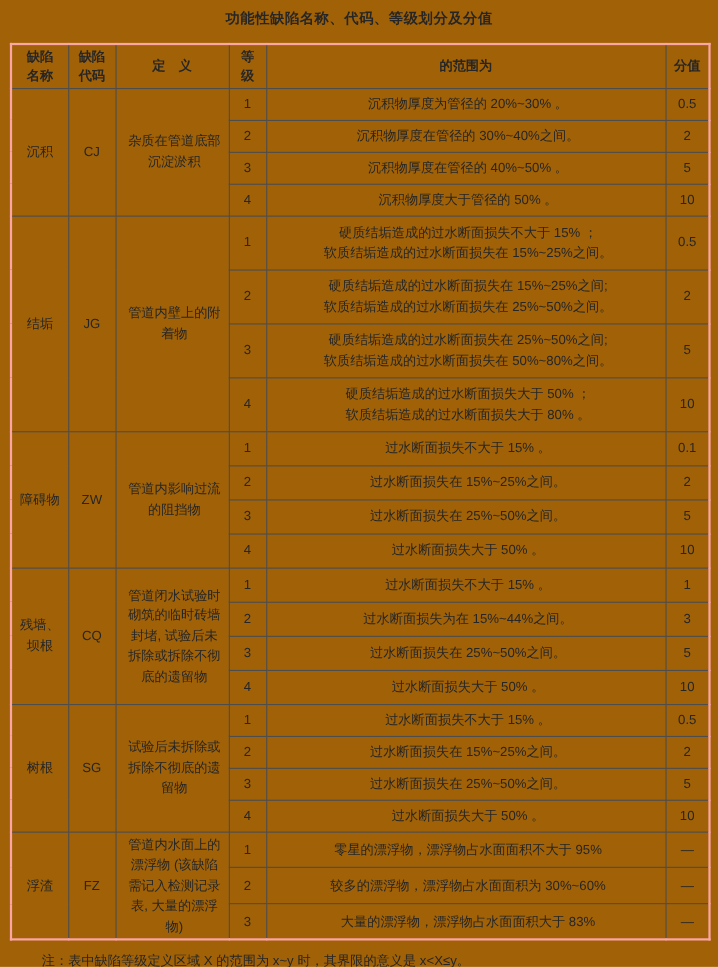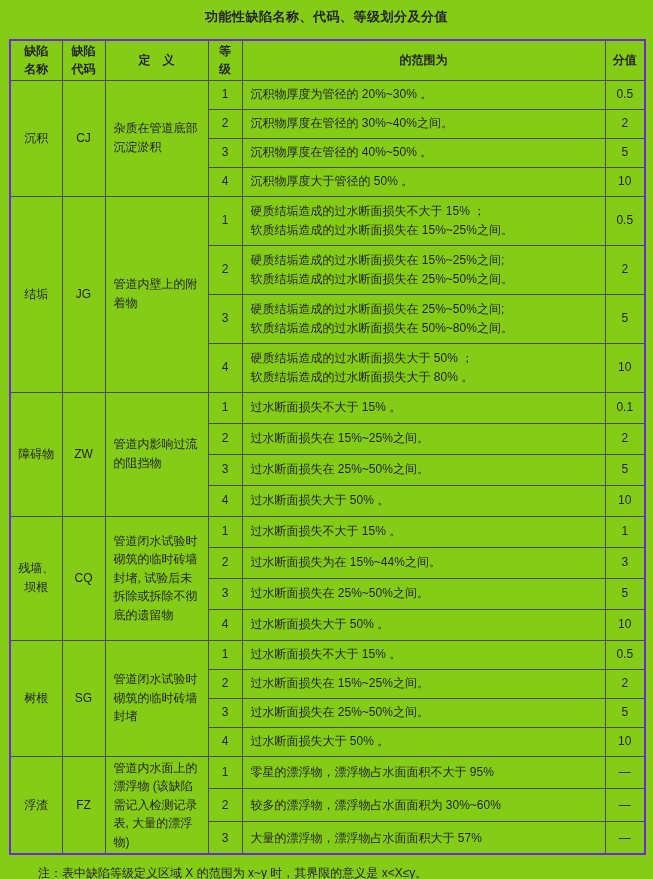--- a/index.html
+++ b/index.html
@@ -1,48 +1,48 @@
 <!DOCTYPE html>
 <html><head>
 <meta charset="utf-8">
 <style>
   html,body { margin:0; padding:0; background:#ffffff; }
   body {
     width:653px; height:879px;
     font-family:"Liberation Sans","DejaVu Sans",sans-serif;
     color:#262626;
   }
-  .page { position:relative; width:653px; height:879px; background:#84cc16; overflow:hidden; }
+  .page { position:relative; width:653px; height:879px; background:#a16207; overflow:hidden; }
   .doc-title {
     padding-top:8px;
     text-align:center;
     font-size:13px;
     font-weight:bold;
     letter-spacing:0.5px;
   }
   table.defect-table {
     border-collapse:collapse;
     table-layout:fixed;
     width:635px;
     margin:13px 0 0 9px;
-    border:2px solid #6d28d9;
+    border:2px solid #fca5a5;
   }
   .defect-table th, .defect-table td {
     border:1px solid #4d4d4d;
     font-size:12px;
     vertical-align:middle;
     text-align:center;
     padding:1px 2px;
     white-space:pre-line;
     line-height:1.55;
     overflow:hidden;
   }
   .defect-table th { font-weight:bold; line-height:1.5; }
   .defect-table td.cell-left {
-    text-align:left;
+    text-align:center;
     padding:2px 4px 2px 8px;
   }
   tr.h40 { height:40px; }
   tr.h29 { height:29px; }
   tr.h49 { height:49px; }
   tr.h31 { height:31px; }
   .note {
     font-size:12px;
     margin:10px 0 0 38px;
     color:#262626;
@@ -176,21 +176,21 @@
       </tr>
       <tr class="h31">
         <td>4</td>
         <td class="cell-left">过水断面损失大于 50% 。</td>
         <td>10</td>
       </tr>
 
       <tr class="h29">
         <td rowspan="4">树根</td>
         <td rowspan="4">SG</td>
-        <td rowspan="4" class="cell-left">管道闭水试验时砌筑的临时砖墙封堵</td>
+        <td rowspan="4" class="cell-left">试验后未拆除或拆除不彻底的遗留物</td>
         <td>1</td>
         <td class="cell-left">过水断面损失不大于 15% 。</td>
         <td>0.5</td>
       </tr>
       <tr class="h29">
         <td>2</td>
         <td class="cell-left">过水断面损失在 15%~25%之间。</td>
         <td>2</td>
       </tr>
       <tr class="h29">
@@ -212,21 +212,21 @@
         <td class="cell-left">零星的漂浮物，漂浮物占水面面积不大于 95%</td>
         <td>—</td>
       </tr>
       <tr class="h31">
         <td>2</td>
         <td class="cell-left">较多的漂浮物，漂浮物占水面面积为 30%~60%</td>
         <td>—</td>
       </tr>
       <tr class="h31">
         <td>3</td>
-        <td class="cell-left">大量的漂浮物，漂浮物占水面面积大于 57%</td>
+        <td class="cell-left">大量的漂浮物，漂浮物占水面面积大于 83%</td>
         <td>—</td>
       </tr>
     </tbody>
   </table>
 
   <div class="note">注：表中缺陷等级定义区域 X 的范围为 x~y 时，其界限的意义是 x&lt;X≤y。</div>
 
 </div>
 
 </body></html>

